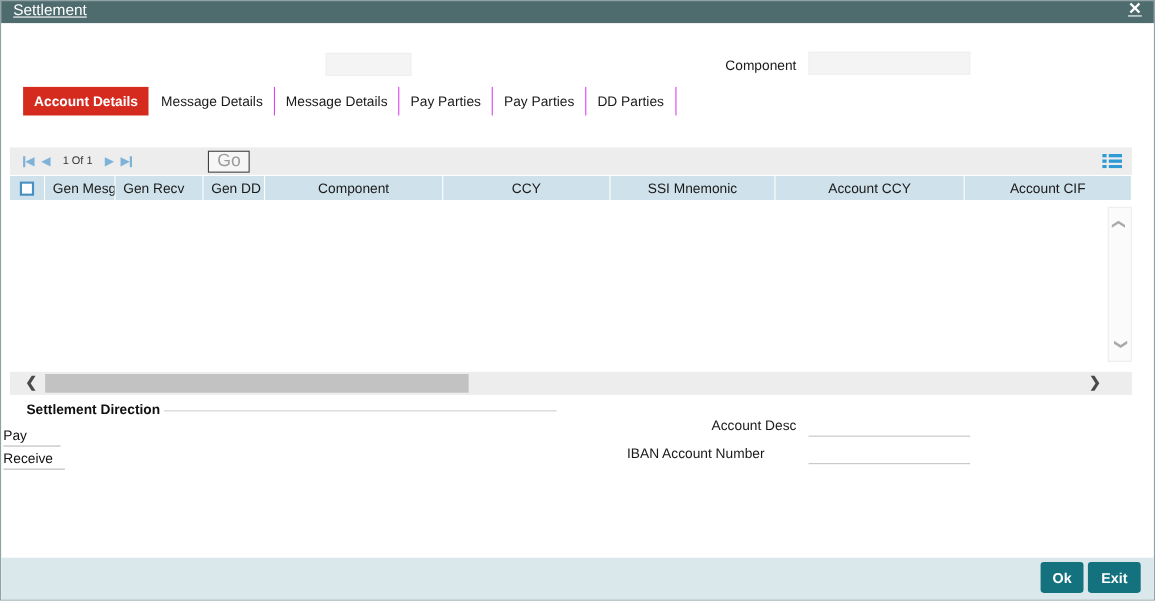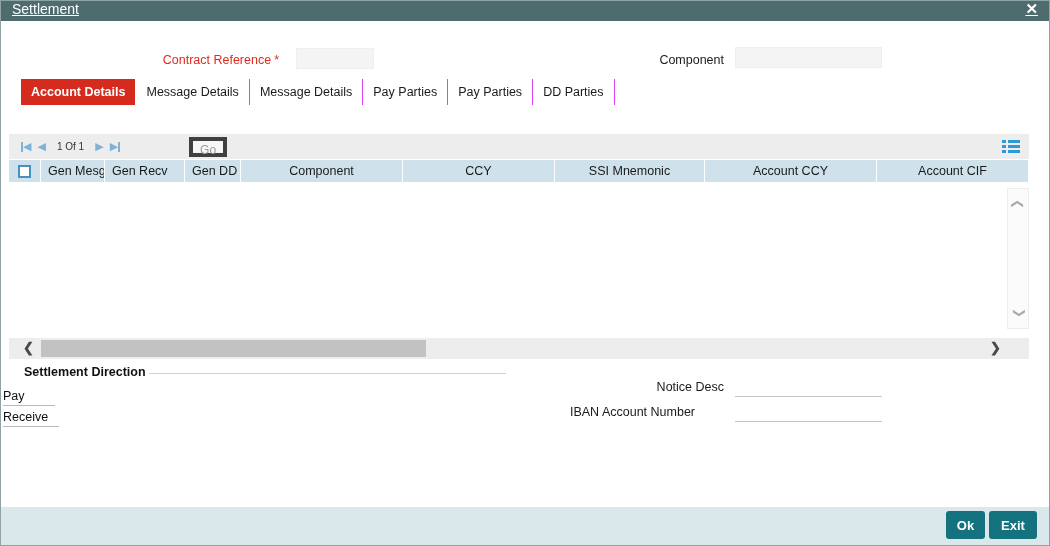--- a/index.html
+++ b/index.html
@@ -23,21 +23,21 @@
   .tabs { position:absolute; top:78px; left:20px; display:flex; height:26px; font-size:12.5px; }
   .tab { line-height:26px; padding:0 10px; color:#1a1a1a; border-right:1px solid #d946ef; cursor:pointer; white-space:nowrap; }
   .tab.active { background:#d52b1e; color:#ffffff; font-weight:bold; border-right:none; margin-right:1px; }
 
   
   .grid { position:absolute; left:8px; top:133px; width:1020px; }
   .pager { height:25px; background:#ededed; display:flex; align-items:center; padding:0 9px; }
   .nav-ic { color:#7fb2d9; font-size:11px; margin:0 3px; cursor:pointer; display:flex; align-items:center; }
   .nav-ic .bar { width:2px; height:10px; background:#7fb2d9; }
   .pagetext { font-size:10px; color:#333; margin:0 8px; }
-  .go-btn { margin-left:66px; width:38px; height:20px; background:#f6f6f6; border:4px solid #404040; color:#9a9a9a; font-size:12px; text-align:center; line-height:18px; cursor:pointer; }
+  .go-btn { margin-left:66px; width:38px; height:20px; background:#f6f6f6; border:1px solid #404040; color:#9a9a9a; font-size:16px; text-align:center; line-height:18px; cursor:pointer; }
   .grid-ic { margin-left:auto; cursor:pointer; display:flex; align-items:center; }
 
   .hdr { display:flex; height:22px; background:#cfe1ea; margin-top:1px; font-size:12.5px; color:#1a1a1a; }
   .hc { border-right:1px solid #ffffff; display:flex; align-items:center; height:22px; overflow:hidden; white-space:nowrap; }
   .hc.center { justify-content:center; }
   .hc.pad { padding-left:7px; }
   .cb { width:13px; height:13px; background:#fff; border:2px solid #4a8fc2; margin:0 auto; cursor:pointer; }
 
   .body { position:relative; height:149px; background:#ffffff; }
   .vscroll { position:absolute; right:0; top:6px; bottom:2px; width:22px; background:#fbfbfb; border:1px solid #ededed; }
@@ -75,23 +75,20 @@
 </head>
 <body>
 
 <div class="dialog">
 
   <div class="titlebar">
     <span>Settlement</span>
     <span class="close">✕</span>
   </div>
 
-  <div class="lbl lbl-cr">
-    <span>Contract Reference</span><span class="req">*</span>
-  </div>
   <div class="inp-gray inp-cr"></div>
 
   <div class="lbl lbl-comp">Component</div>
   <div class="inp-gray inp-comp"></div>
 
   <div class="tabs">
     <div class="tab active">Account Details</div>
     <div class="tab">Message Details</div>
     <div class="tab">Message Details</div>
     <div class="tab">Pay Parties</div>
@@ -145,21 +142,21 @@
       <span class="hthumb"></span>
       <span class="hchev right">❯</span>
     </div>
   </div>
 
   <div class="sd-legend">Settlement Direction</div>
   <div class="sd-line"></div>
   <div class="sd-opt sd-pay">Pay</div>
   <div class="sd-opt sd-recv">Receive</div>
 
-  <div class="lbl lbl-adesc">Notice Desc</div>
+  <div class="lbl lbl-adesc">Account Desc</div>
   <input class="inp-line inp-adesc" style="">
   <div class="lbl lbl-iban">IBAN Account Number</div>
   <input class="inp-line inp-iban" style="">
 
   <div class="footer">
     <div class="btns">
       <button class="tbtn btn-ok">Ok</button>
       <button class="tbtn btn-exit">Exit</button>
     </div>
   </div>

